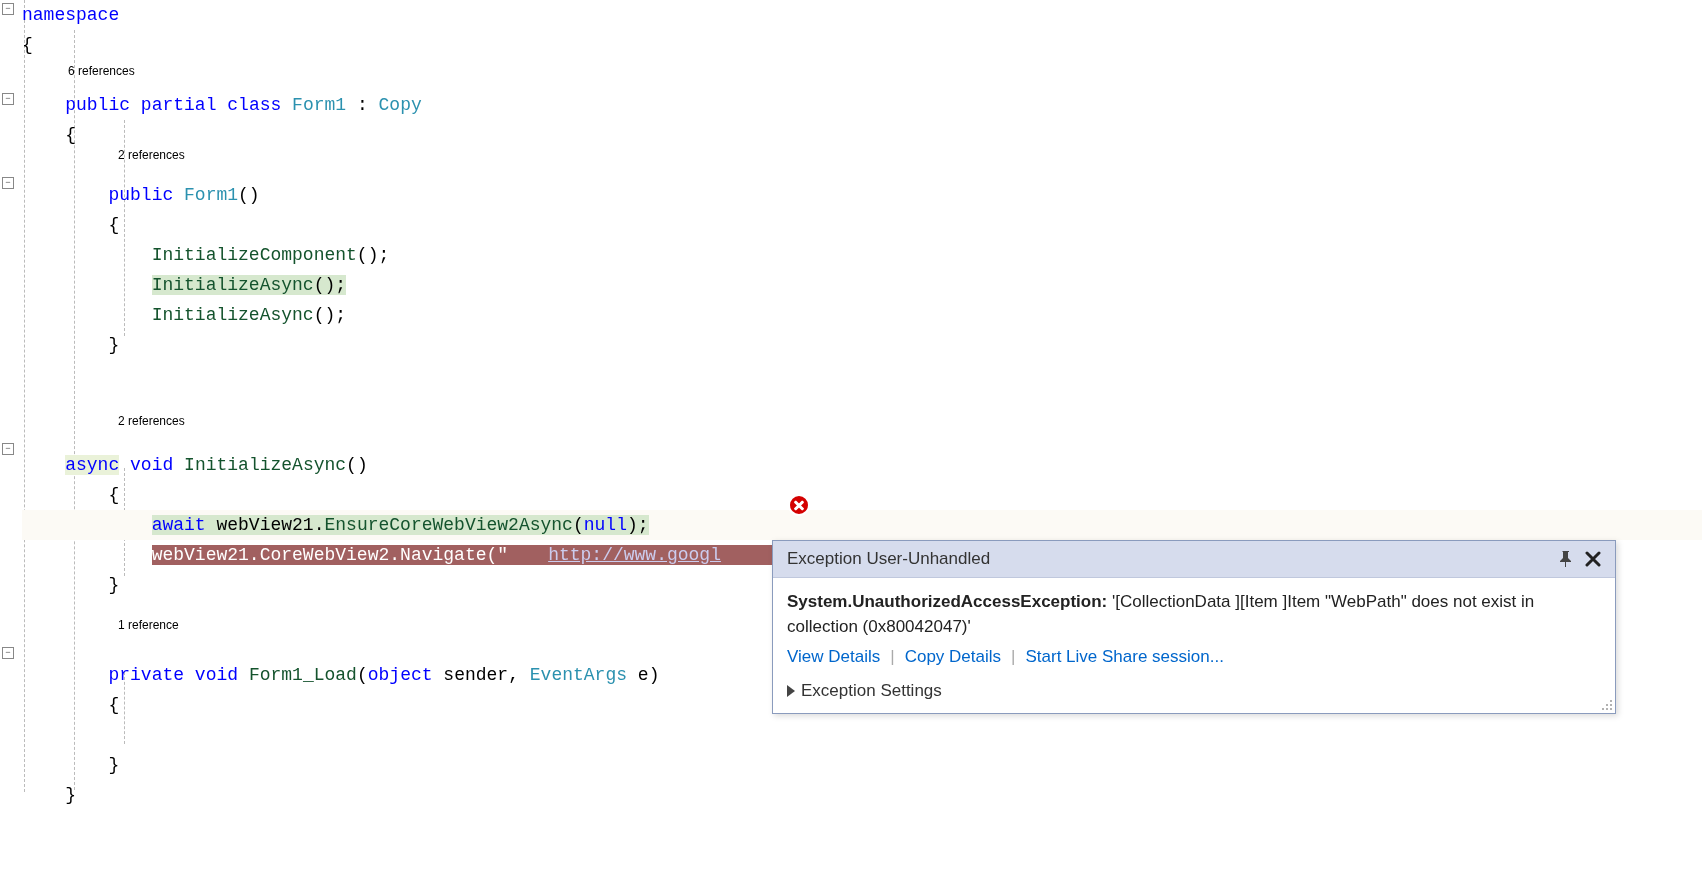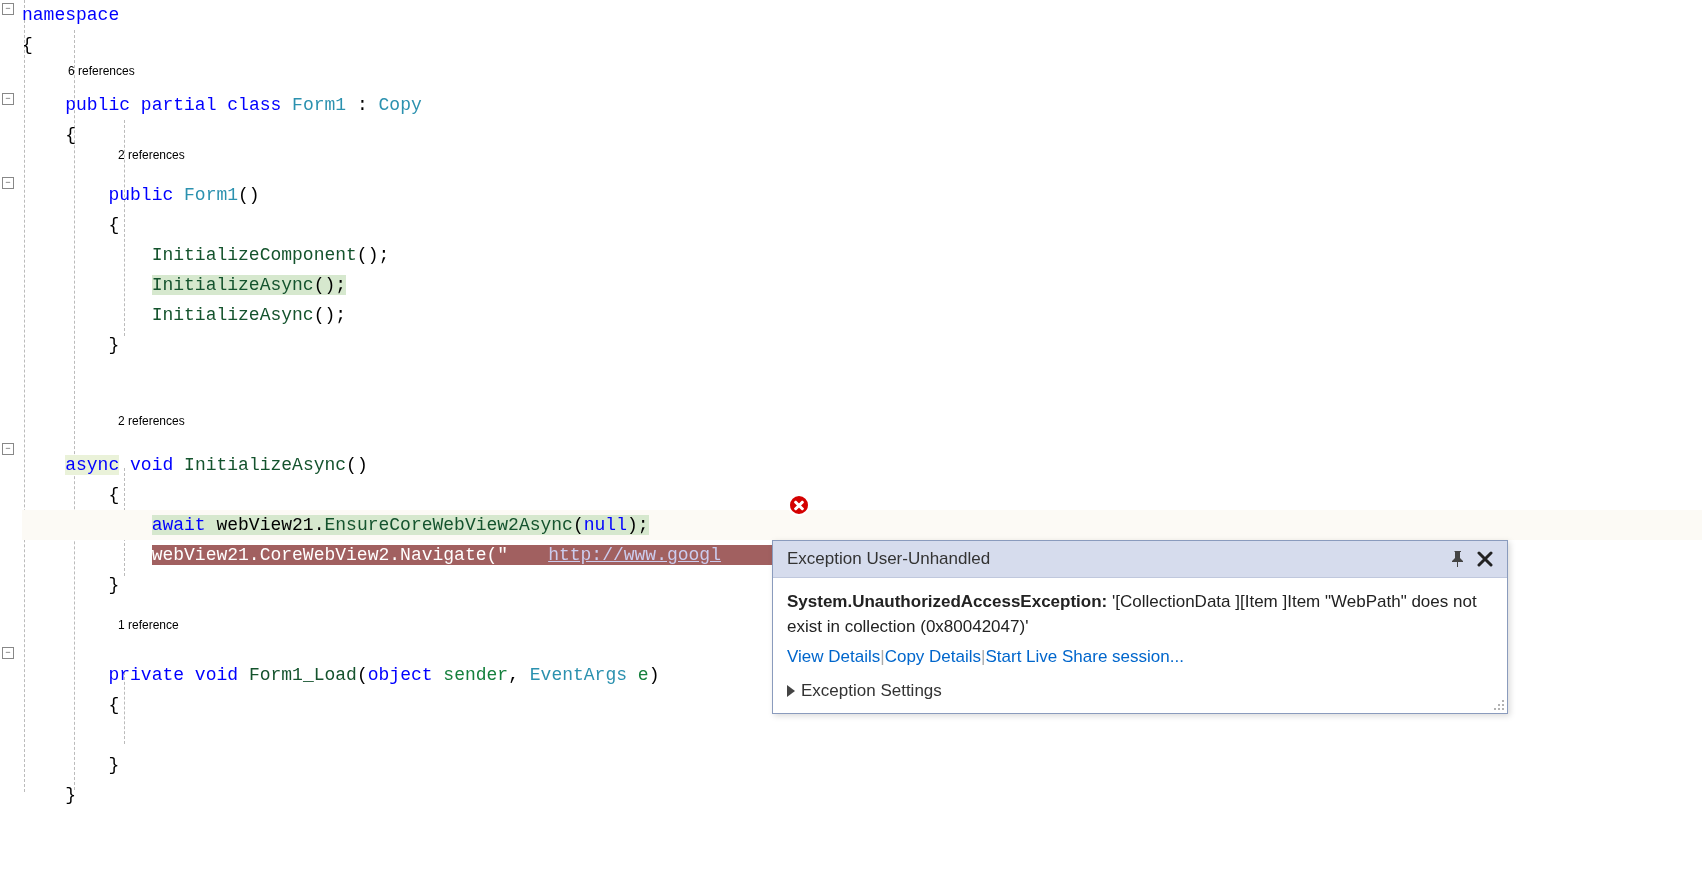--- a/index.html
+++ b/index.html
@@ -52,21 +52,21 @@
   }
   .vline {
     position: absolute;
     top: 0;
     bottom: 0;
     border-left: 1px dashed #bbb;
   }
   .kw { color: #0000ff; }
   .type { color: #2b91af; }
   .method { color: #14532d; }
-  .param { color: #15803d; }
+  .param { color: #000000; }
   .link { color: #0000ee; text-decoration: underline; }
   .codelens {
     position: absolute;
     font-family: 'Segoe UI', Arial, sans-serif;
     font-size: 12px;
     color: #000000;
   }
   .hl-green { background: #d6e8ce; }
   .hl-async { background: #eaf2d9; }
   .hl-dark { background: #a16060; color: #fff; }
@@ -107,21 +107,21 @@
     display: flex;
     align-items: center;
     justify-content: space-between;
     border-bottom: 1px solid #c0c8dd;
   }
   .popup-title { color: #333; }
   .popup-header-icons { display: flex; gap: 12px; align-items: center; }
   .pin-icon, .close-icon { cursor: pointer; color: #333; font-weight: bold; }
   .close-icon svg { display: block; }
   .popup-body { padding: 12px 14px 8px 14px; line-height: 1.45; color: #222; }
-  .popup-links { padding: 0 14px 10px 14px; display: flex; align-items: center; color: #aaa; }
+  .popup-links { padding: 0 14px 10px 14px; display: flex; gap: 10px; align-items: center; color: #aaa; }
   .popup-link { color: #0066cc; cursor: pointer; }
   .popup-settings { padding: 4px 14px 12px 14px; color: #333; display: flex; align-items: center; gap: 6px; cursor: pointer; }
   .resize-grip {
     position: absolute;
     right: 2px;
     bottom: 2px;
     width: 14px;
     height: 14px;
     cursor: nwse-resize;
   }
@@ -221,21 +221,21 @@
     </div>
     <div class="line"><span>        </span><span>{</span></div>
     <div class="line"></div>
     <div class="line"><span>        </span><span>}</span></div>
     <div class="line"><span>    </span><span>}</span></div>
 
     <div class="error-icon" style="top:494px; left:770px;"></div>
   </div>
 </div>
 
-<div class="popup" style="left:772px; top:540px; width:736px;">
+<div class="popup" style="left:772px; top:540px; width:844px;">
   <div class="popup-header">
     <span class="popup-title">Exception User-Unhandled</span>
     <div class="popup-header-icons">
       <span class="pin-icon">
         <svg class="pin-svg" width="14" height="16" viewBox="0 0 14 16">
             <path d="M4 0 h6 v1 h-1 v6 l3 3 v1 h-5 v5 l-1 0 v-5 h-5 v-1 l3 -3 v-6 h-1 z" fill="#444"></path>
           </svg>
       </span>
       <span class="close-icon">
         <svg width="16" height="16" viewBox="0 0 16 16">

